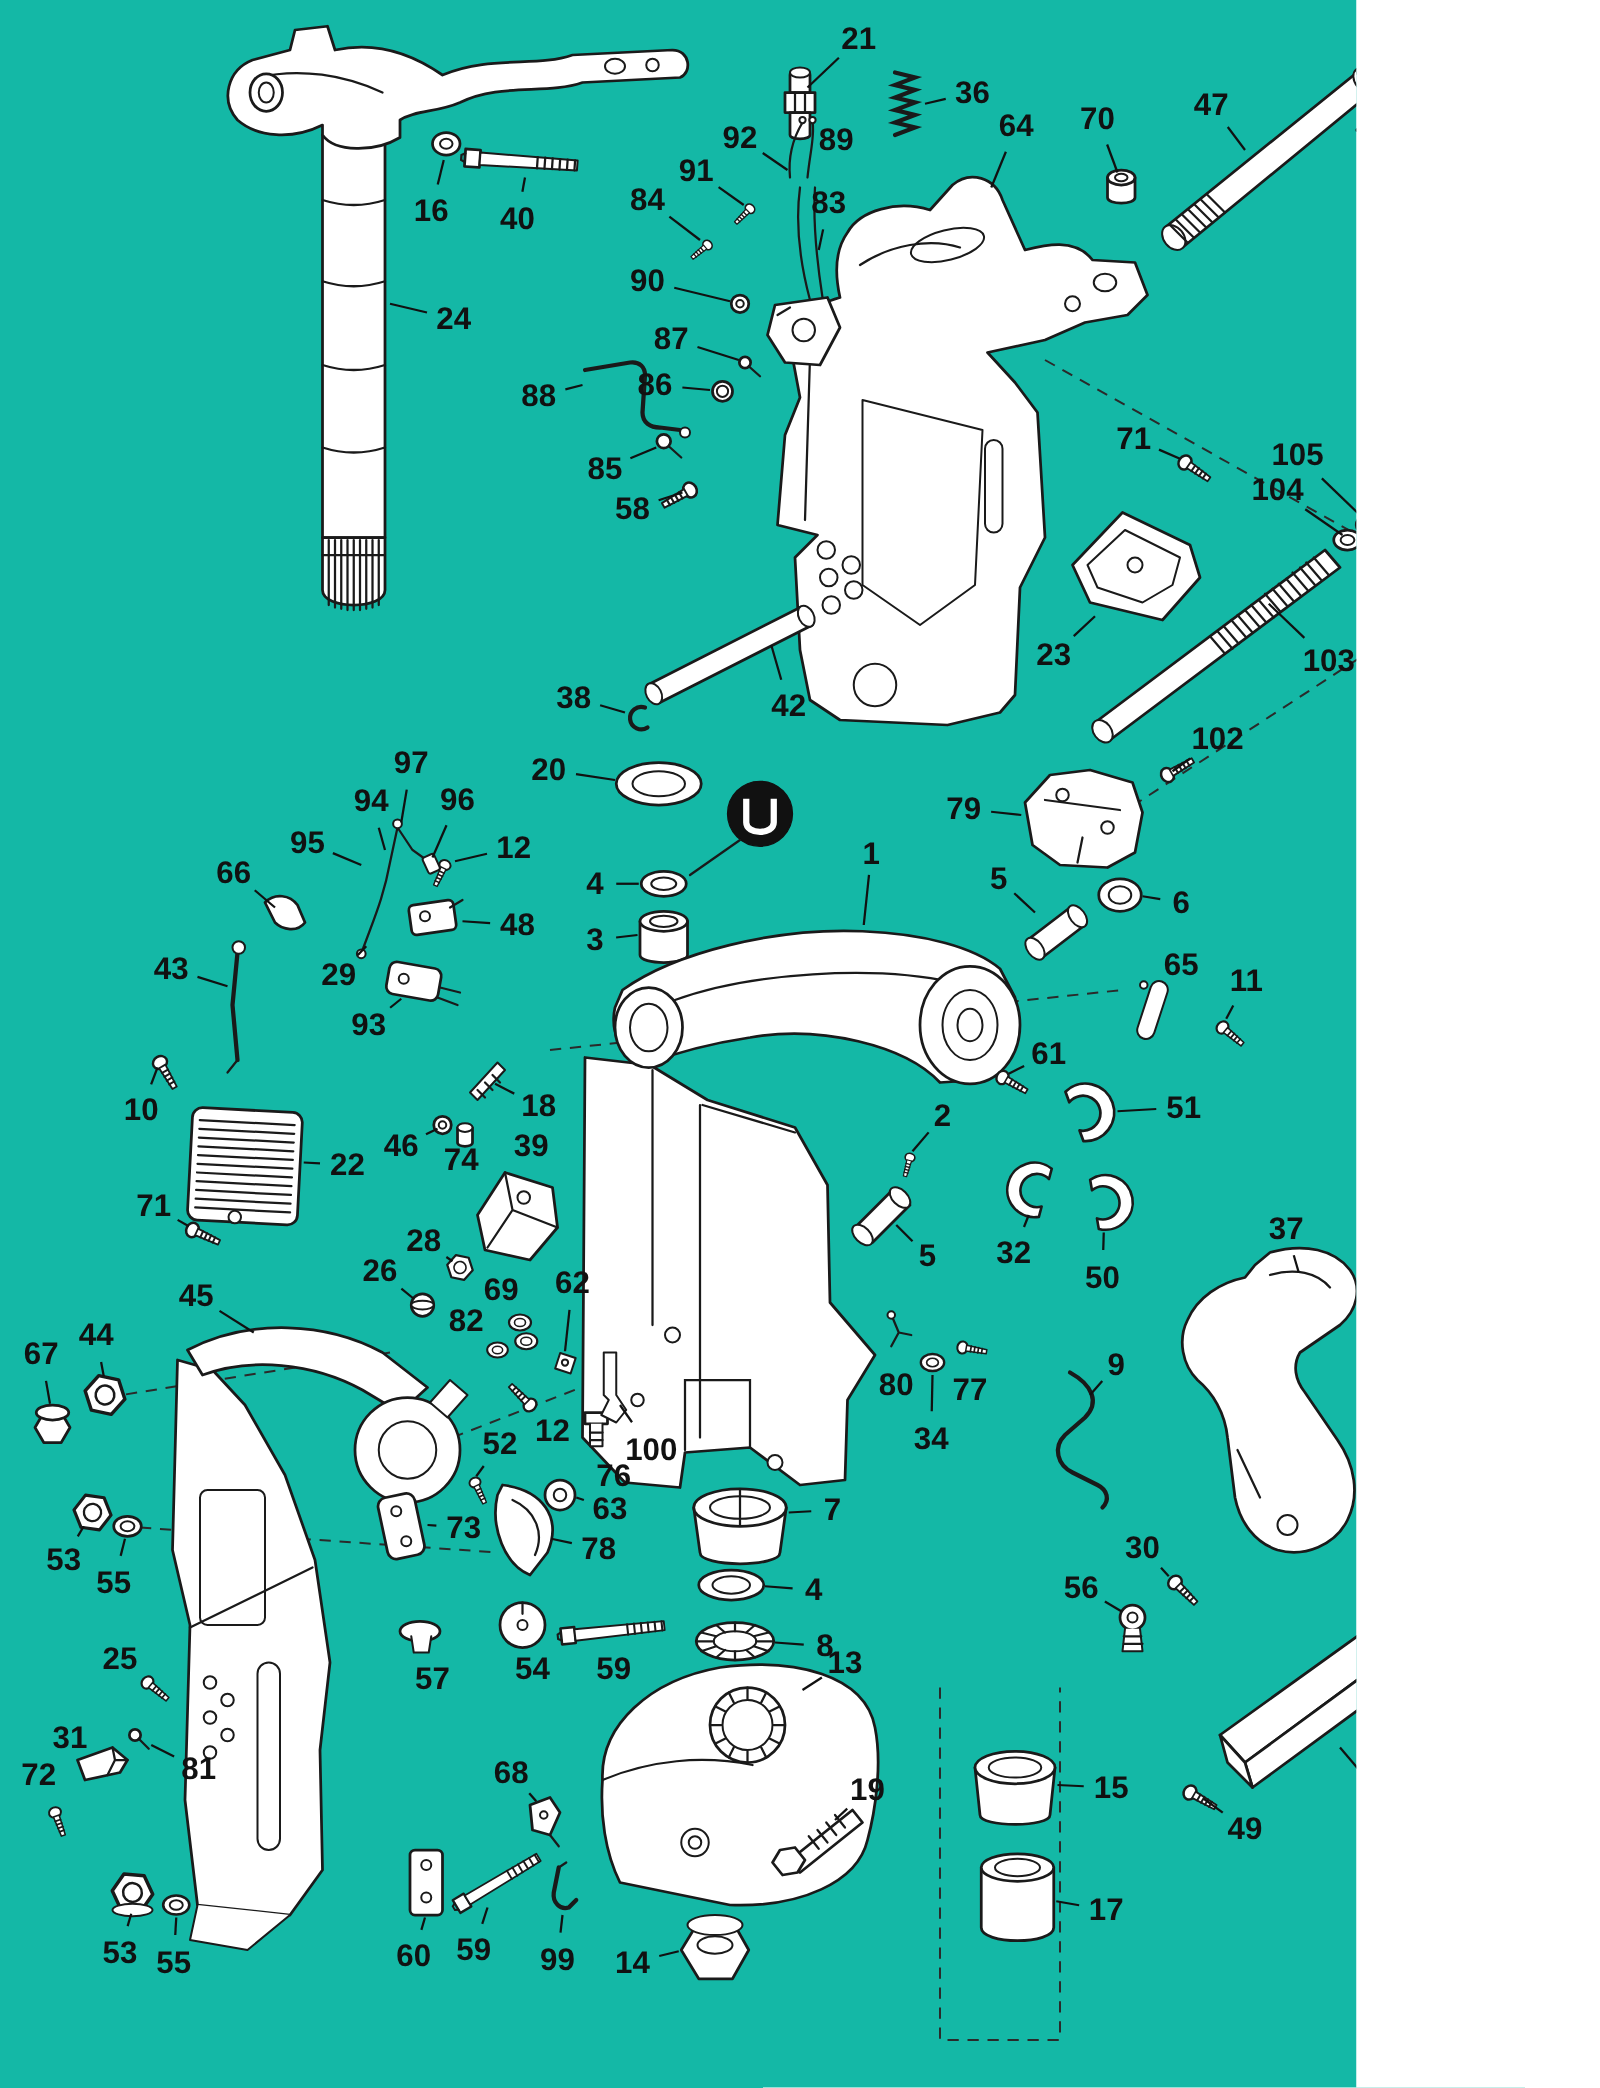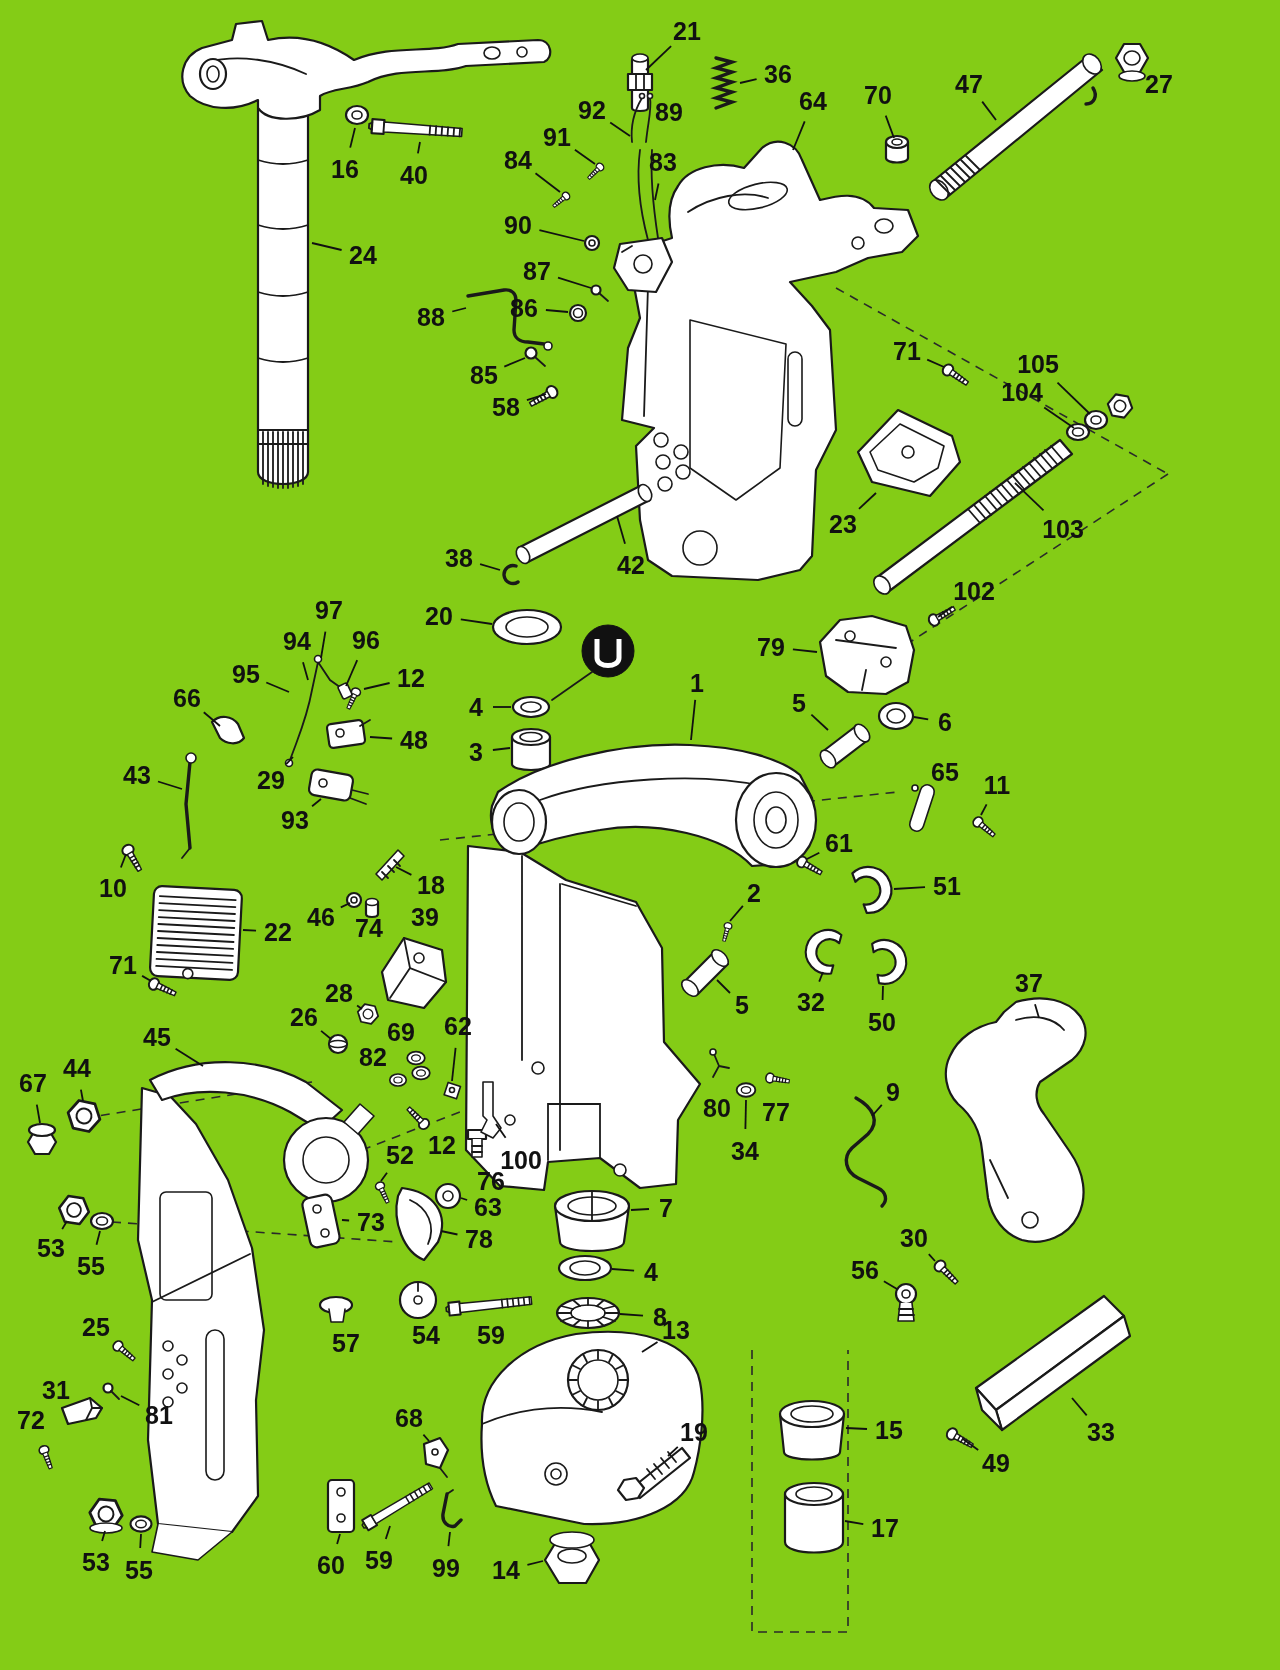--- a/index.html
+++ b/index.html
@@ -1,17 +1,17 @@
 <!DOCTYPE html>
 <html><head>
 <meta charset="utf-8">
 <style>
   html,body{margin:0;padding:0;background:#fff;}
   body{width:1280px;height:1670px;font-family:"Liberation Sans",sans-serif;}
-  #stage{position:relative;width:1280px;height:1670px;background:#84cc16;overflow:hidden;}
+  #stage{position:relative;width:1085px;height:1670px;background:#14b8a6;overflow:hidden;}
   svg{display:block}
   .part{fill:#fff;stroke:#1a1a1a;stroke-width:2.2;stroke-linejoin:round;stroke-linecap:round;}
   .thin{stroke-width:1.6;}
   .line{fill:none;stroke:#1a1a1a;stroke-width:1.8;stroke-linecap:round;}
   .thick{stroke-width:3.4;}
   .dash{fill:none;stroke:#2a2a2a;stroke-width:1.6;stroke-dasharray:9 7;}
   .dark{fill:#111;stroke:#111;}
   .callout{font:bold 25px "Liberation Sans",sans-serif;fill:#111;}
   .leader{stroke:#111;stroke-width:1.8;}
 </style>

